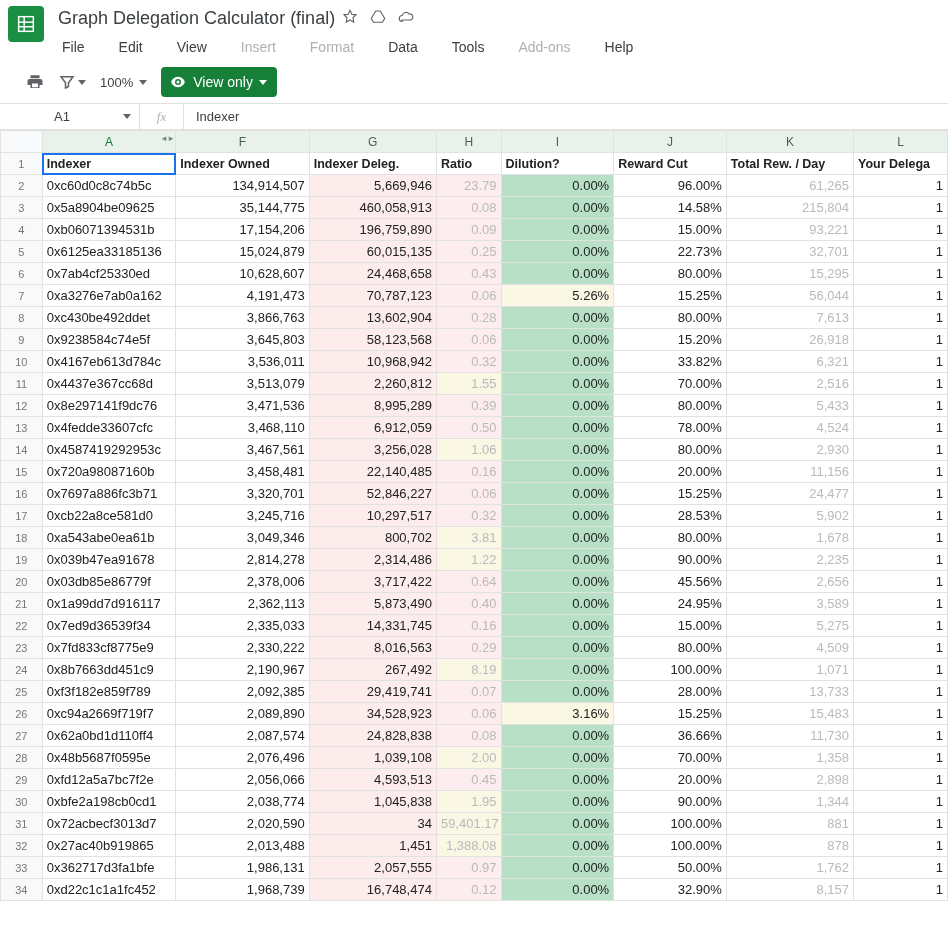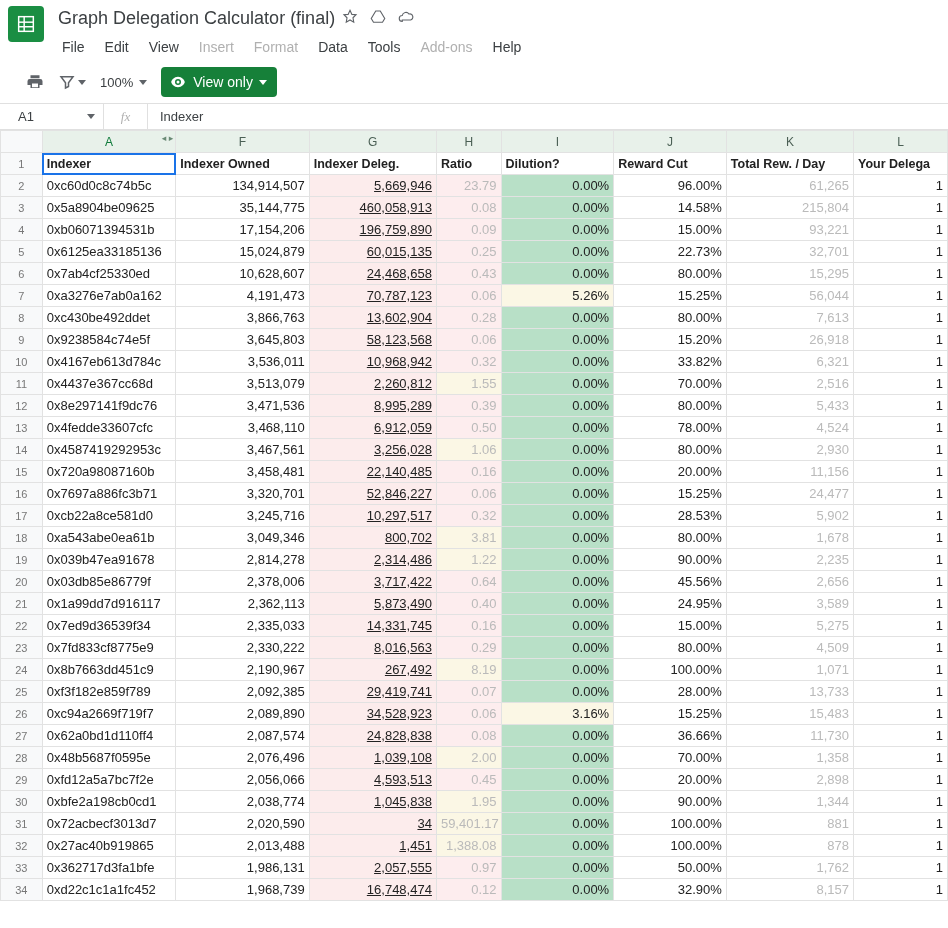--- a/index.html
+++ b/index.html
@@ -41,21 +41,21 @@
     border-radius: 4px;
     display: flex; align-items: center; justify-content: center;
     flex: 0 0 36px;
   }
   .doc-icon svg { width: 22px; height: 22px; }
   .title-block { display: flex; flex-direction: column; }
   .title-row { display: flex; align-items: center; gap: 2px; }
   .doc-title { font-size: 18px; color: #3c4043; padding: 2px 4px; }
   .title-icons { display: flex; gap: 10px; color: #5f6368; }
   .title-icons svg { width: 18px; height: 18px; stroke: #5f6368; fill: none; }
-  .menu-row { display: flex; gap: 4px; padding-top: 4px; }
+  .menu-row { display: flex; gap: 18px; padding-top: 4px; }
   .menu-item {
     font-size: 14px;
     color: #3c4043;
     padding: 4px 8px;
     border-radius: 4px;
     cursor: pointer;
   }
   .menu-item.dim { color: #b0b0b0; cursor: default; }
 
   
@@ -89,20 +89,21 @@
     height: 26px;
     font-size: 13px;
   }
   .name-box {
     width: 104px;
     padding: 0 8px 0 18px;
     color: #3c4043;
     border-right: 1px solid var(--border);
     display: flex; align-items: center; justify-content: space-between;
     height: 100%;
+    margin-left: 36px;
   }
   .fx-label {
     width: 44px;
     text-align: center;
     font-style: italic;
     color: #b0b0b0;
     font-family: Georgia, 'Times New Roman', serif;
     border-right: 1px solid var(--border);
     height: 100%;
     line-height: 26px;
@@ -164,21 +165,21 @@
   }
   tr.header-row td.selected {
     outline: 2px solid #1a73e8;
     outline-offset: -2px;
     background: #fff;
   }
   td.txt { text-align: left; }
   td.num { text-align: right; }
   td.muted { color: var(--muted); }
   td.pink { background: var(--cell-pink); }
-  td.pinkl { background: var(--cell-pink-light); text-decoration: underline; }
+  td.pinkl { background: var(--cell-pink-light); }
   td.green { background: var(--cell-green); }
   td.yellow { background: var(--cell-yellow); }
   .caret-down {
     display:inline-block; width:0; height:0;
     border-left:4px solid transparent;
     border-right:4px solid transparent;
     border-top:5px solid #5f6368;
     vertical-align: middle;
   }
   .caret-down.white { border-top-color:#fff; }

